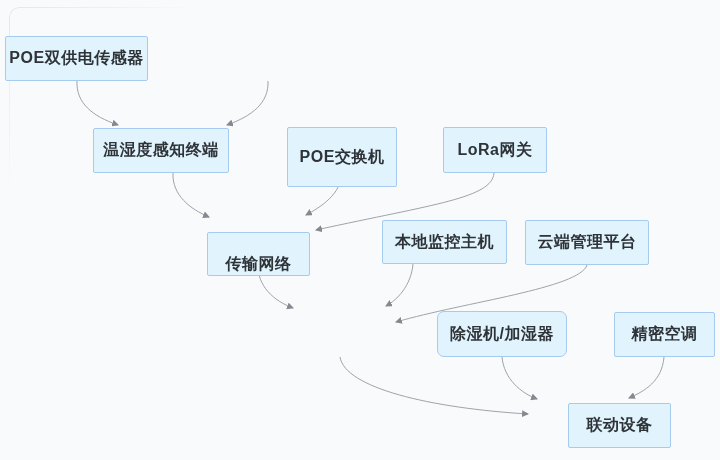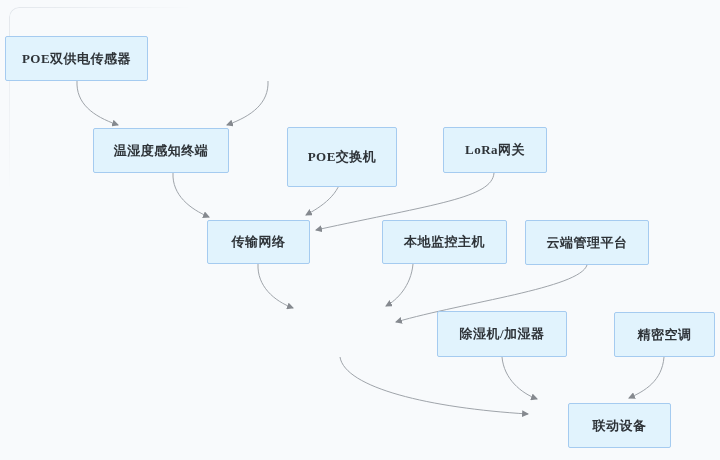--- a/index.html
+++ b/index.html
@@ -51,26 +51,25 @@
     position: absolute;
     box-sizing: border-box;
     background: var(--node-fill, #e1f3fd);
     border: 1px solid var(--node-border, #a5cbf0);
     border-radius: 2px;
     display: flex;
     align-items: center;
     justify-content: center;
   }
   .node .node-label {
-    font-size: 13px;
+    font-size: 16px;
     font-weight: 600;
     color: var(--node-text, #2e3338);
     letter-spacing: 0.5px;
     white-space: nowrap;
-    font-family: Liberation Serif, serif;
   }
 </style>
 </head>
 <body>
 
 <div class="canvas">
 
   <div class="card-corner"></div>
 
   <svg class="edges-layer" viewBox="0 0 720 460" xmlns="http://www.w3.org/2000/svg">
@@ -102,34 +101,34 @@
   </div>
 
   <div class="node" style="left:287px; top:127px; width:110px; height:60px;">
     <span class="node-label">POE交换机</span>
   </div>
 
   <div class="node" style="left:443px; top:127px; width:104px; height:46px;">
     <span class="node-label">LoRa网关</span>
   </div>
 
-  <div class="node" style="left:207px; top:220px; width:103px; height:44px;">
+  <div class="node" style="left:207px; top:232px; width:103px; height:44px;align-items:flex-end;">
     <span class="node-label">传输网络</span>
   </div>
 
   <div class="node" style="left:354px; top:220px; width:125px; height:44px;margin-left:28px;">
     <span class="node-label">本地监控主机</span>
   </div>
 
   <div class="node" style="left:525px; top:220px; width:124px; height:45px;">
     <span class="node-label">云端管理平台</span>
   </div>
 
 
-  <div class="node" style="left:437px; top:311px; width:130px; height:46px;">
+  <div class="node" style="left:437px; top:311px; width:130px; height:46px;border-radius:7px;">
     <span class="node-label">除湿机/加湿器</span>
   </div>
 
   <div class="node" style="left:614px; top:312px; width:101px; height:45px;">
     <span class="node-label">精密空调</span>
   </div>
 
   <div class="node" style="left:532px; top:403px; width:103px; height:45px;margin-left:36px;">
     <span class="node-label">联动设备</span>
   </div>

